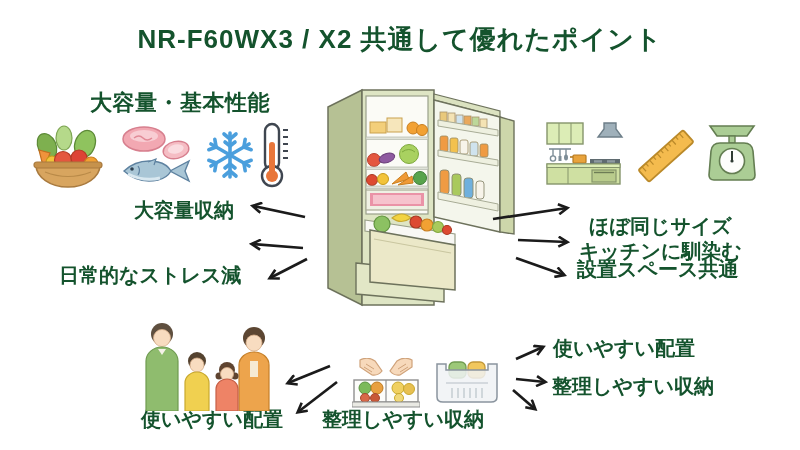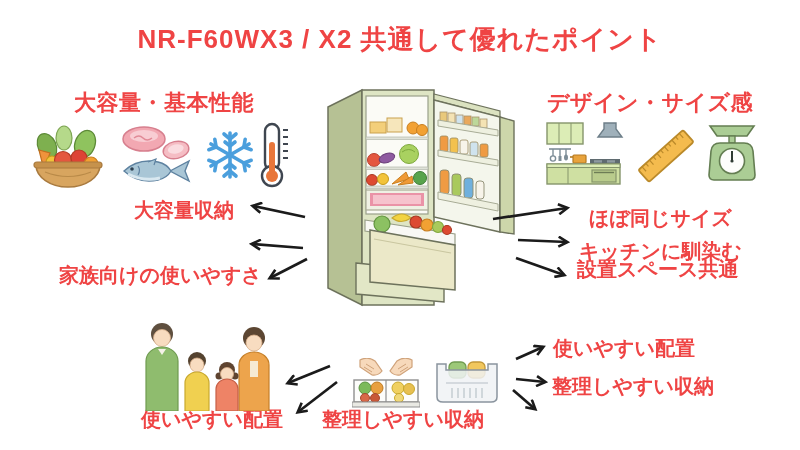--- a/index.html
+++ b/index.html
@@ -1,40 +1,39 @@
 <!DOCTYPE html>
 <html><head>
 <meta charset="utf-8">
 <style>
   html,body{margin:0;padding:0;background:#fff;}
   .stage{position:relative;width:800px;height:450px;background:#ffffff;overflow:hidden;
-         font-family:"Liberation Sans","DejaVu Sans",sans-serif;color:#ef4444;}
+         font-family:"Liberation Sans","DejaVu Sans",sans-serif;color:#14532d;}
   .title{position:absolute;left:0;top:22px;width:100%;text-align:center;
          font-size:26px;font-weight:800;letter-spacing:1px;white-space:nowrap;}
   .heading{position:absolute;font-size:22px;font-weight:800;letter-spacing:.5px;
-           white-space:nowrap;text-align:center;}
+           white-space:nowrap;text-align:right;}
   .label{position:absolute;font-size:20px;font-weight:700;white-space:nowrap;}
   .icon{position:absolute;display:block;}
   .icon svg{display:block;width:100%;height:100%;}
   .overlay{position:absolute;left:0;top:0;pointer-events:none;}
 </style>
 </head>
 <body>
 
 <div class="stage">
 
   <div class="title">NR-F60WX3 / X2 共通して優れたポイント</div>
 
   <div class="heading" style="left:58px;top:88px;width:212px;">大容量・基本性能</div>
-  <div class="heading" style="left:534px;top:88px;width:232px;">デザイン・サイズ感</div>
 
   <div class="label" style="left:122px;top:197px;margin-left:12px;">大容量収納</div>
-  <div class="label" style="left:59px;top:262px;">家族向けの使いやすさ</div>
-
-  <div class="label" style="left:589px;top:205px;">ほぼ同じサイズ</div>
+  <div class="label" style="left:59px;top:262px;">日常的なストレス減</div>
+
+  <div class="label" style="left:589px;top:213px;">ほぼ同じサイズ</div>
   <div class="label" style="left:579px;top:238px;">キッチンに馴染む</div>
   <div class="label" style="left:577px;top:256px;">設置スペース共通</div>
 
   <div class="label" style="left:141px;top:406px;">使いやすい配置</div>
   <div class="label" style="left:322px;top:406px;">整理しやすい収納</div>
 
   <div class="label" style="left:553px;top:335px;">使いやすい配置</div>
   <div class="label" style="left:552px;top:373px;">整理しやすい収納</div>
 
   <span class="icon" style="left:33px;top:122px;width:70px;height:66px;">

